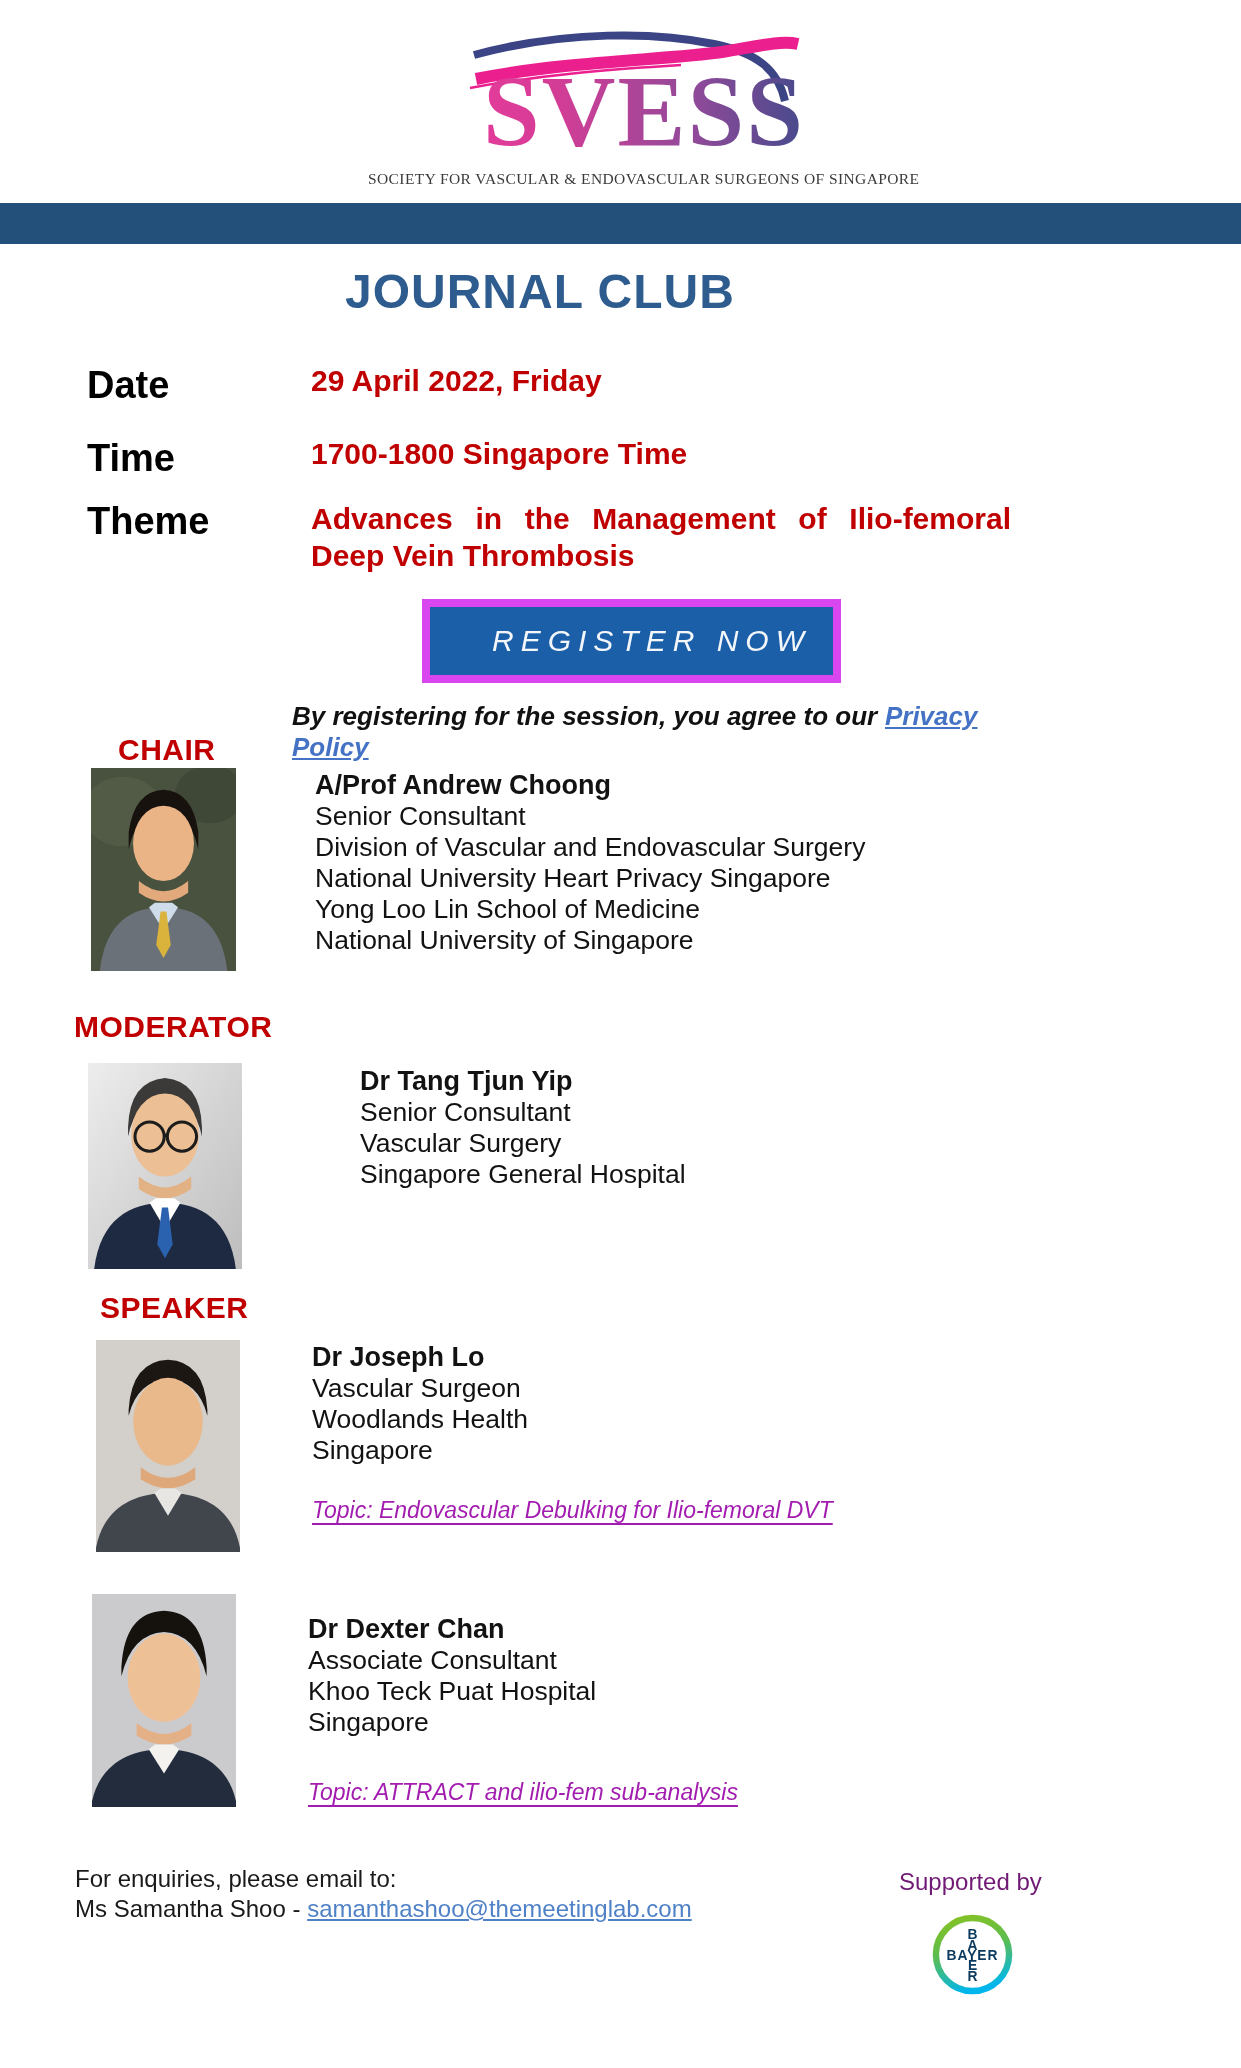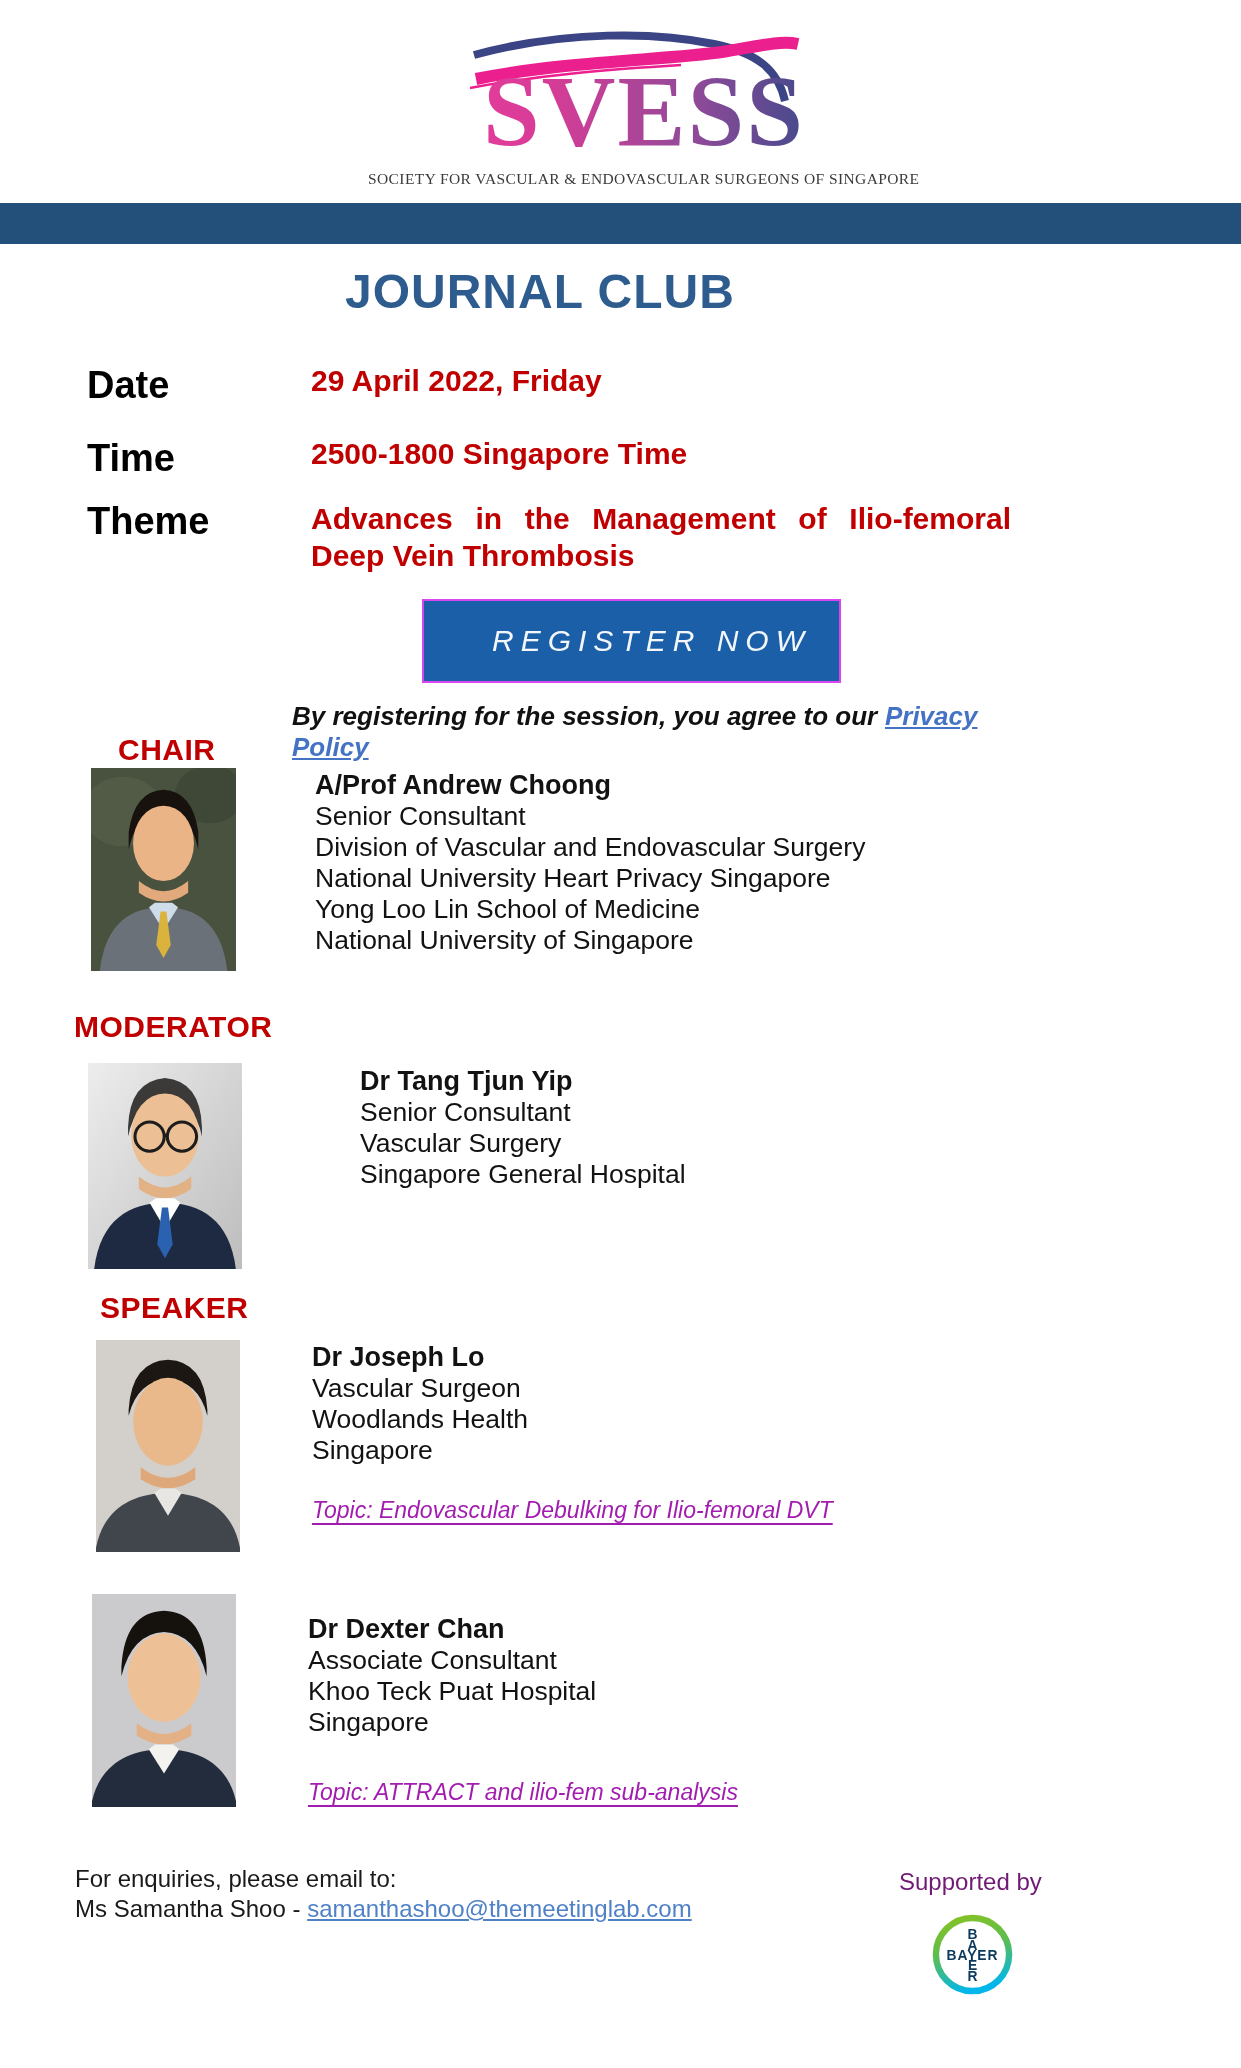--- a/index.html
+++ b/index.html
@@ -37,21 +37,21 @@
   .detail-value { left:311px; font-size:30px; font-weight:700; color:#c00000; }
   .row-date  { top:364px; }
   .row-time  { top:437px; }
   .row-theme { top:500px; }
   .theme-value { width:700px; line-height:37px; }
   .theme-l1 { text-align:justify; text-align-last:justify; }
 
   
   .register-button {
     left:422px; top:599px; width:419px; height:84px;
-    background:#1b5fa9; border:2px solid #d946ef; cursor:pointer;
+    background:#1b5fa9; border:8px solid #d946ef; cursor:pointer;
     display:flex; align-items:center; justify-content:center;
     font-size:30px; font-style:italic; letter-spacing:7px; color:#f4f7fa;padding-left:40px;
   }
   .privacy-line {
     left:292px; top:701px; width:700px; text-align:left;
     font-size:26px; font-style:italic; color:#111;font-weight:bold;
   }
   .privacy-link { color:#4472c4; text-decoration:underline; font-style:italic; cursor:pointer; margin-left:0.3em; }
 
   
@@ -100,21 +100,21 @@
   <div class="abs brand-acronym">SVESS</div>
   <div class="abs brand-tagline">SOCIETY FOR VASCULAR &amp; ENDOVASCULAR SURGEONS OF SINGAPORE</div>
   <div class="abs top-bar"></div>
 
   <div class="abs page-title">JOURNAL CLUB</div>
 
   <div class="abs detail-label row-date">Date</div>
   <div class="abs detail-value row-date">29 April 2022, Friday</div>
 
   <div class="abs detail-label row-time">Time</div>
-  <div class="abs detail-value row-time">2500-1800 Singapore Time</div>
+  <div class="abs detail-value row-time">1700-1800 Singapore Time</div>
 
   <div class="abs detail-label row-theme">Theme</div>
   <div class="abs detail-value row-theme theme-value">
     <div class="theme-l1">Advances in the Management of Ilio-femoral</div>
     <div class="theme-l2">Deep Vein Thrombosis</div>
   </div>
 
   <div class="abs register-button">REGISTER NOW</div>
   <div class="abs privacy-line">
     <span>By registering for the session, you agree to our</span><a class="privacy-link">Privacy Policy</a>

